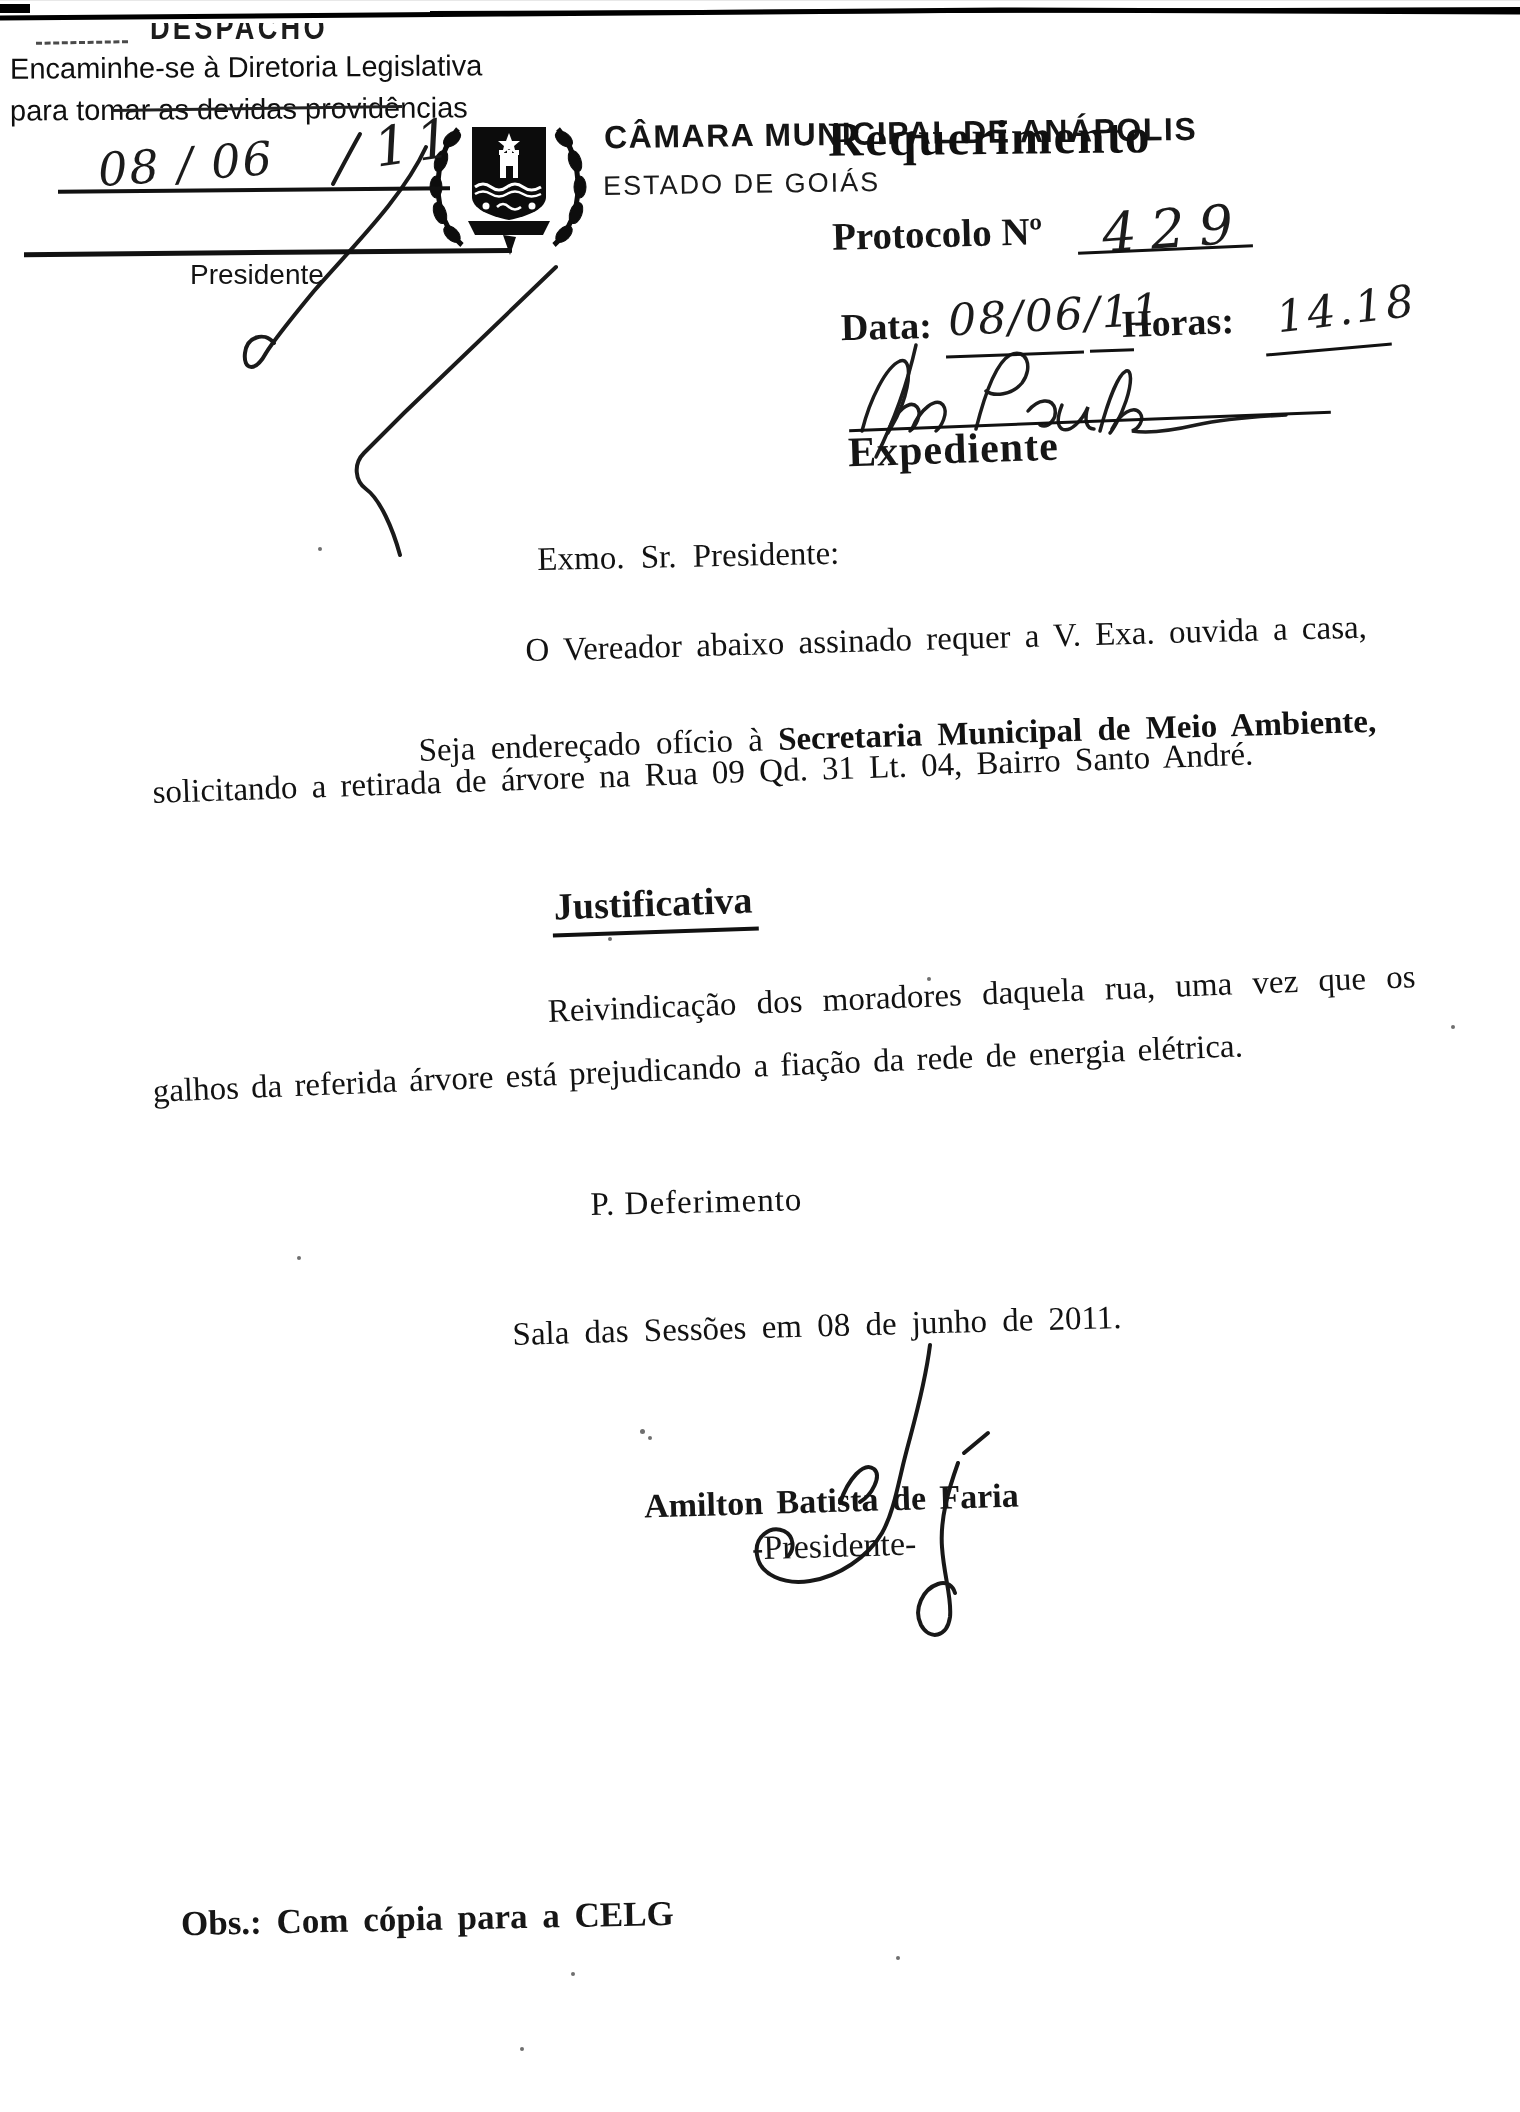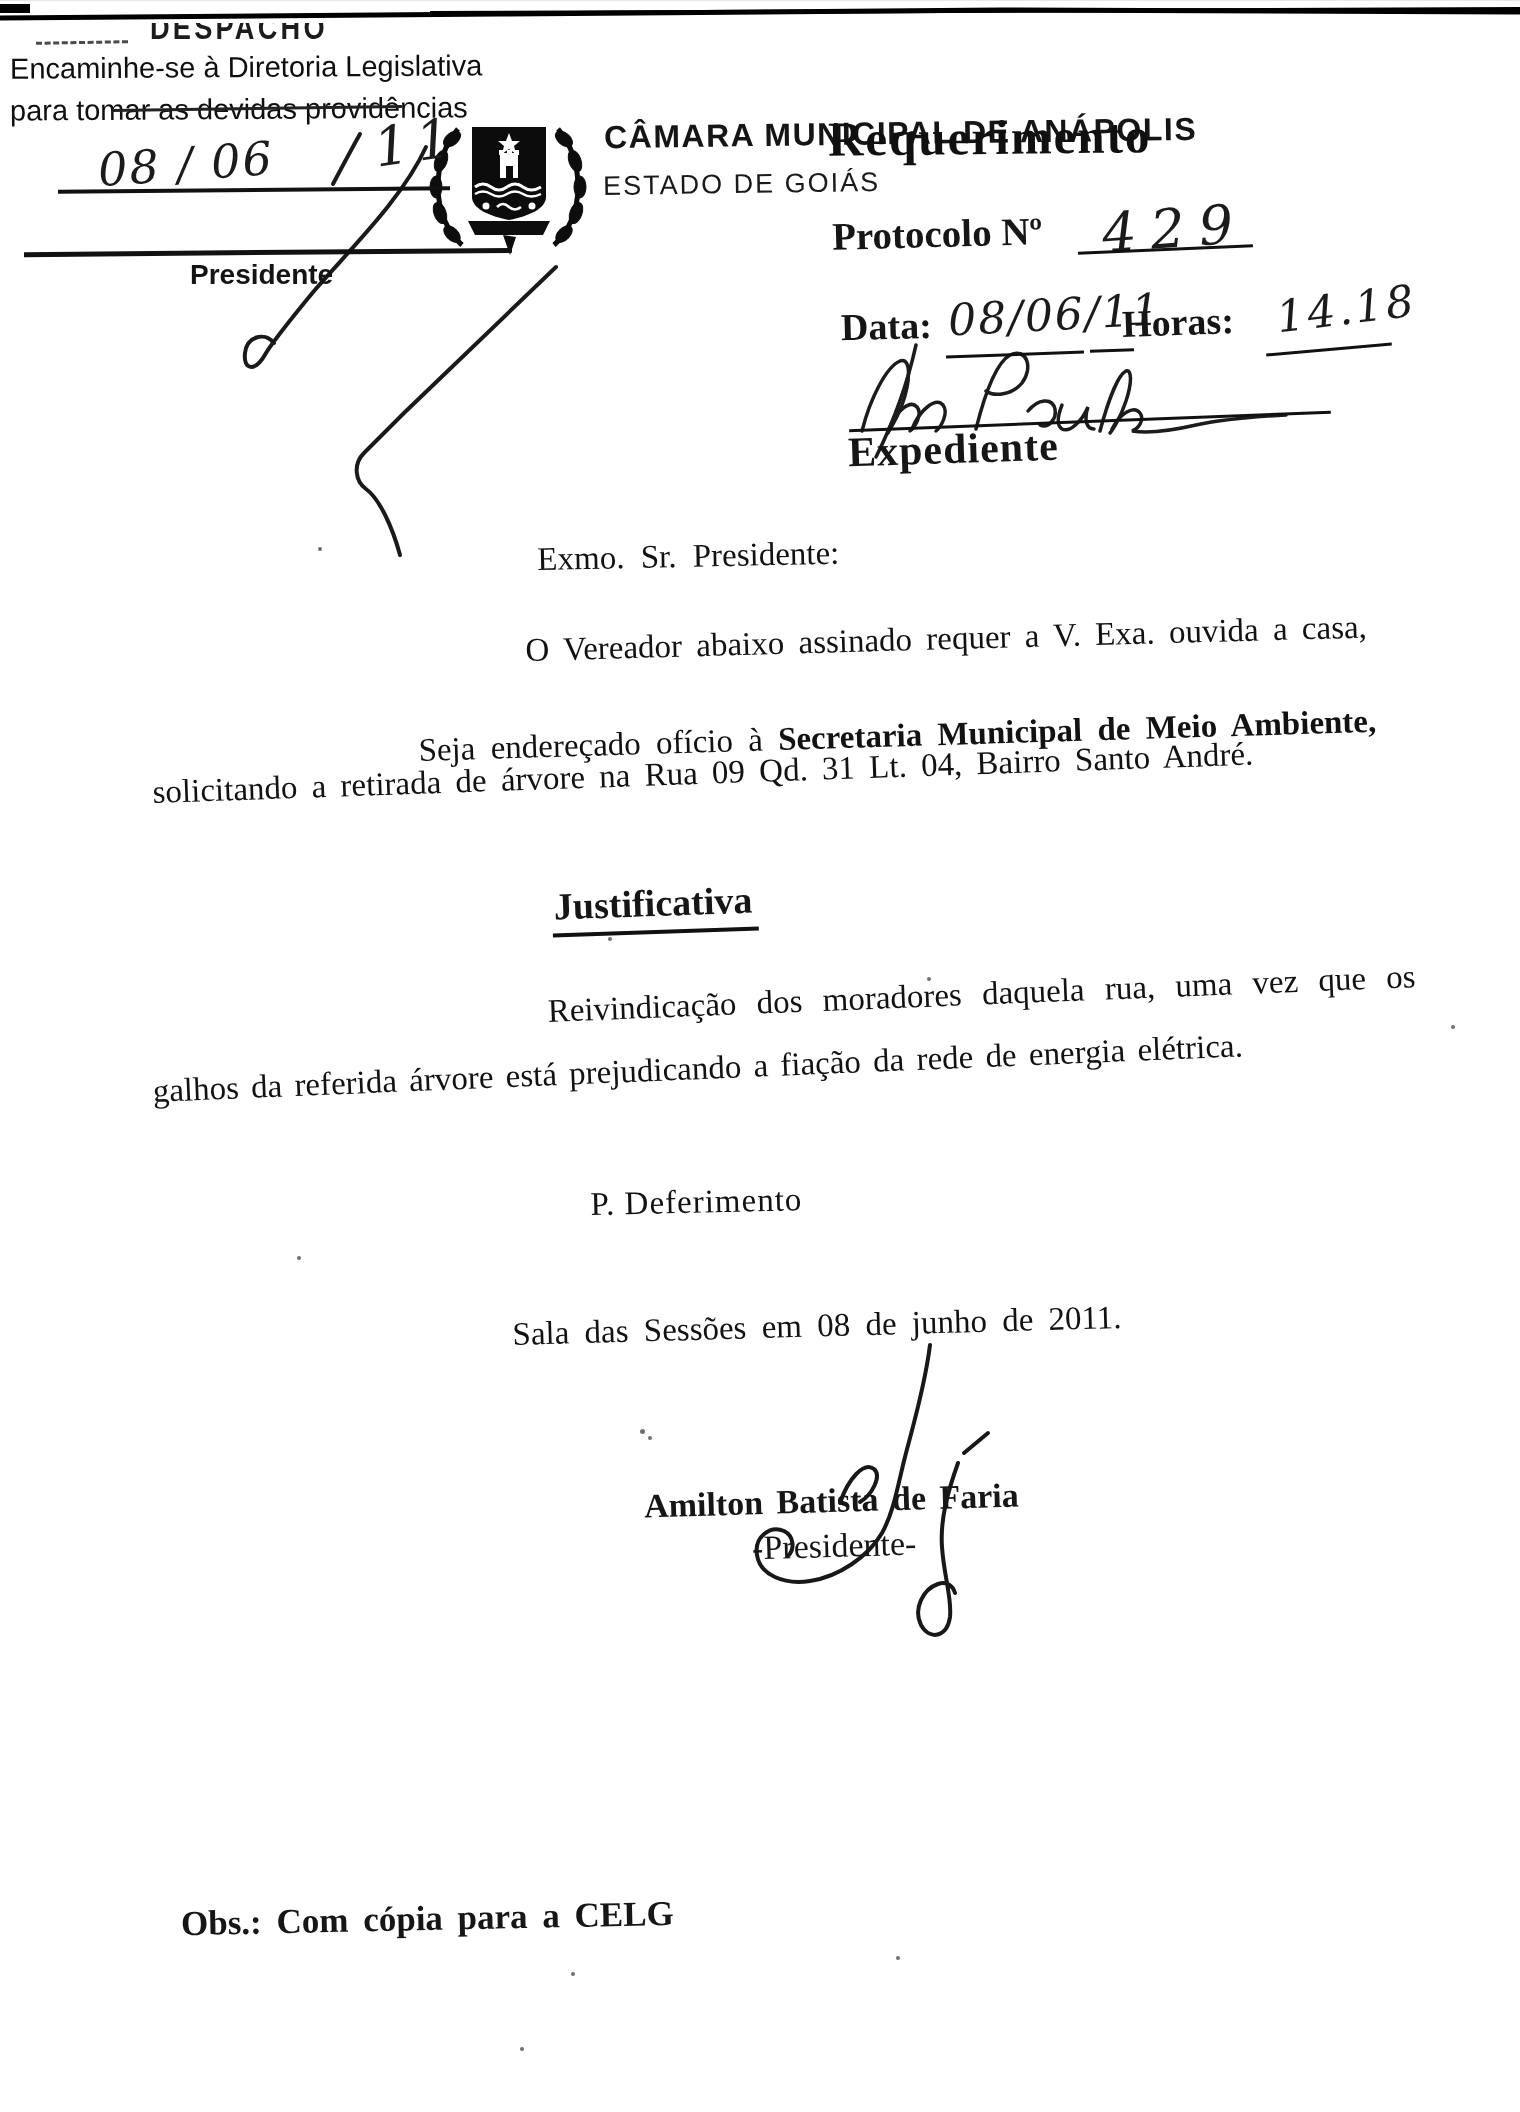--- a/index.html
+++ b/index.html
@@ -21,21 +21,21 @@
 
   
   .despacho-clip{position:absolute;left:150px;top:22px;width:200px;height:26px;overflow:hidden;}
   .despacho-clip span{display:inline-block;font-family:"Liberation Sans",sans-serif;
     font-weight:bold;font-size:34px;letter-spacing:4px;color:#1c1c1c;
     transform:scaleX(.8);transform-origin:left top;margin-top:-15px;}
   .stamp-l1{left:10px;top:50px;font-size:29px;color:#0f0f0f;transform:rotate(-.4deg);letter-spacing:0;}
   .stamp-l2{left:10px;top:92px;font-size:29px;color:#0f0f0f;transform:rotate(-.4deg);}
   .stamp-dash{position:absolute;left:36px;top:40px;width:92px;border-top:3px dashed #4a4a4a;transform:rotate(-1deg);}
   .stamp-strike{position:absolute;left:112px;top:106px;width:290px;height:3px;background:#222;transform:rotate(-.8deg);}
-  .presidente-label{left:190px;top:258px;font-size:28px;color:#141414;font-weight:bold;}
+  .presidente-label{left:190px;top:258px;font-size:28px;color:#141414;}
 
   
   .org{left:604px;top:114px;font-size:32px;font-weight:bold;letter-spacing:1.5px;color:#151515;transform:rotate(-.8deg);}
   .overlay-title{left:828px;top:108px;font-size:49px;font-weight:bold;letter-spacing:2px;color:#101010;transform:rotate(-.6deg);}
   .estado{left:603px;top:168px;font-size:27px;letter-spacing:2px;color:#1a1a1a;transform:rotate(-.8deg);}
   .protocol-label{left:832px;top:210px;font-size:39px;font-weight:bold;transform:rotate(-1.5deg);}
   .protocol-value{left:1102px;top:196px;font-size:54px;letter-spacing:14px;transform:rotate(-4deg);}
   .date-label{left:841px;top:303px;font-size:38px;font-weight:bold;transform:rotate(-1.5deg);}
   .date-value{left:948px;top:288px;font-size:44px;letter-spacing:2px;transform:rotate(-3deg);}
   .time-label{left:1122px;top:299px;font-size:38px;font-weight:bold;transform:rotate(-2deg);}

